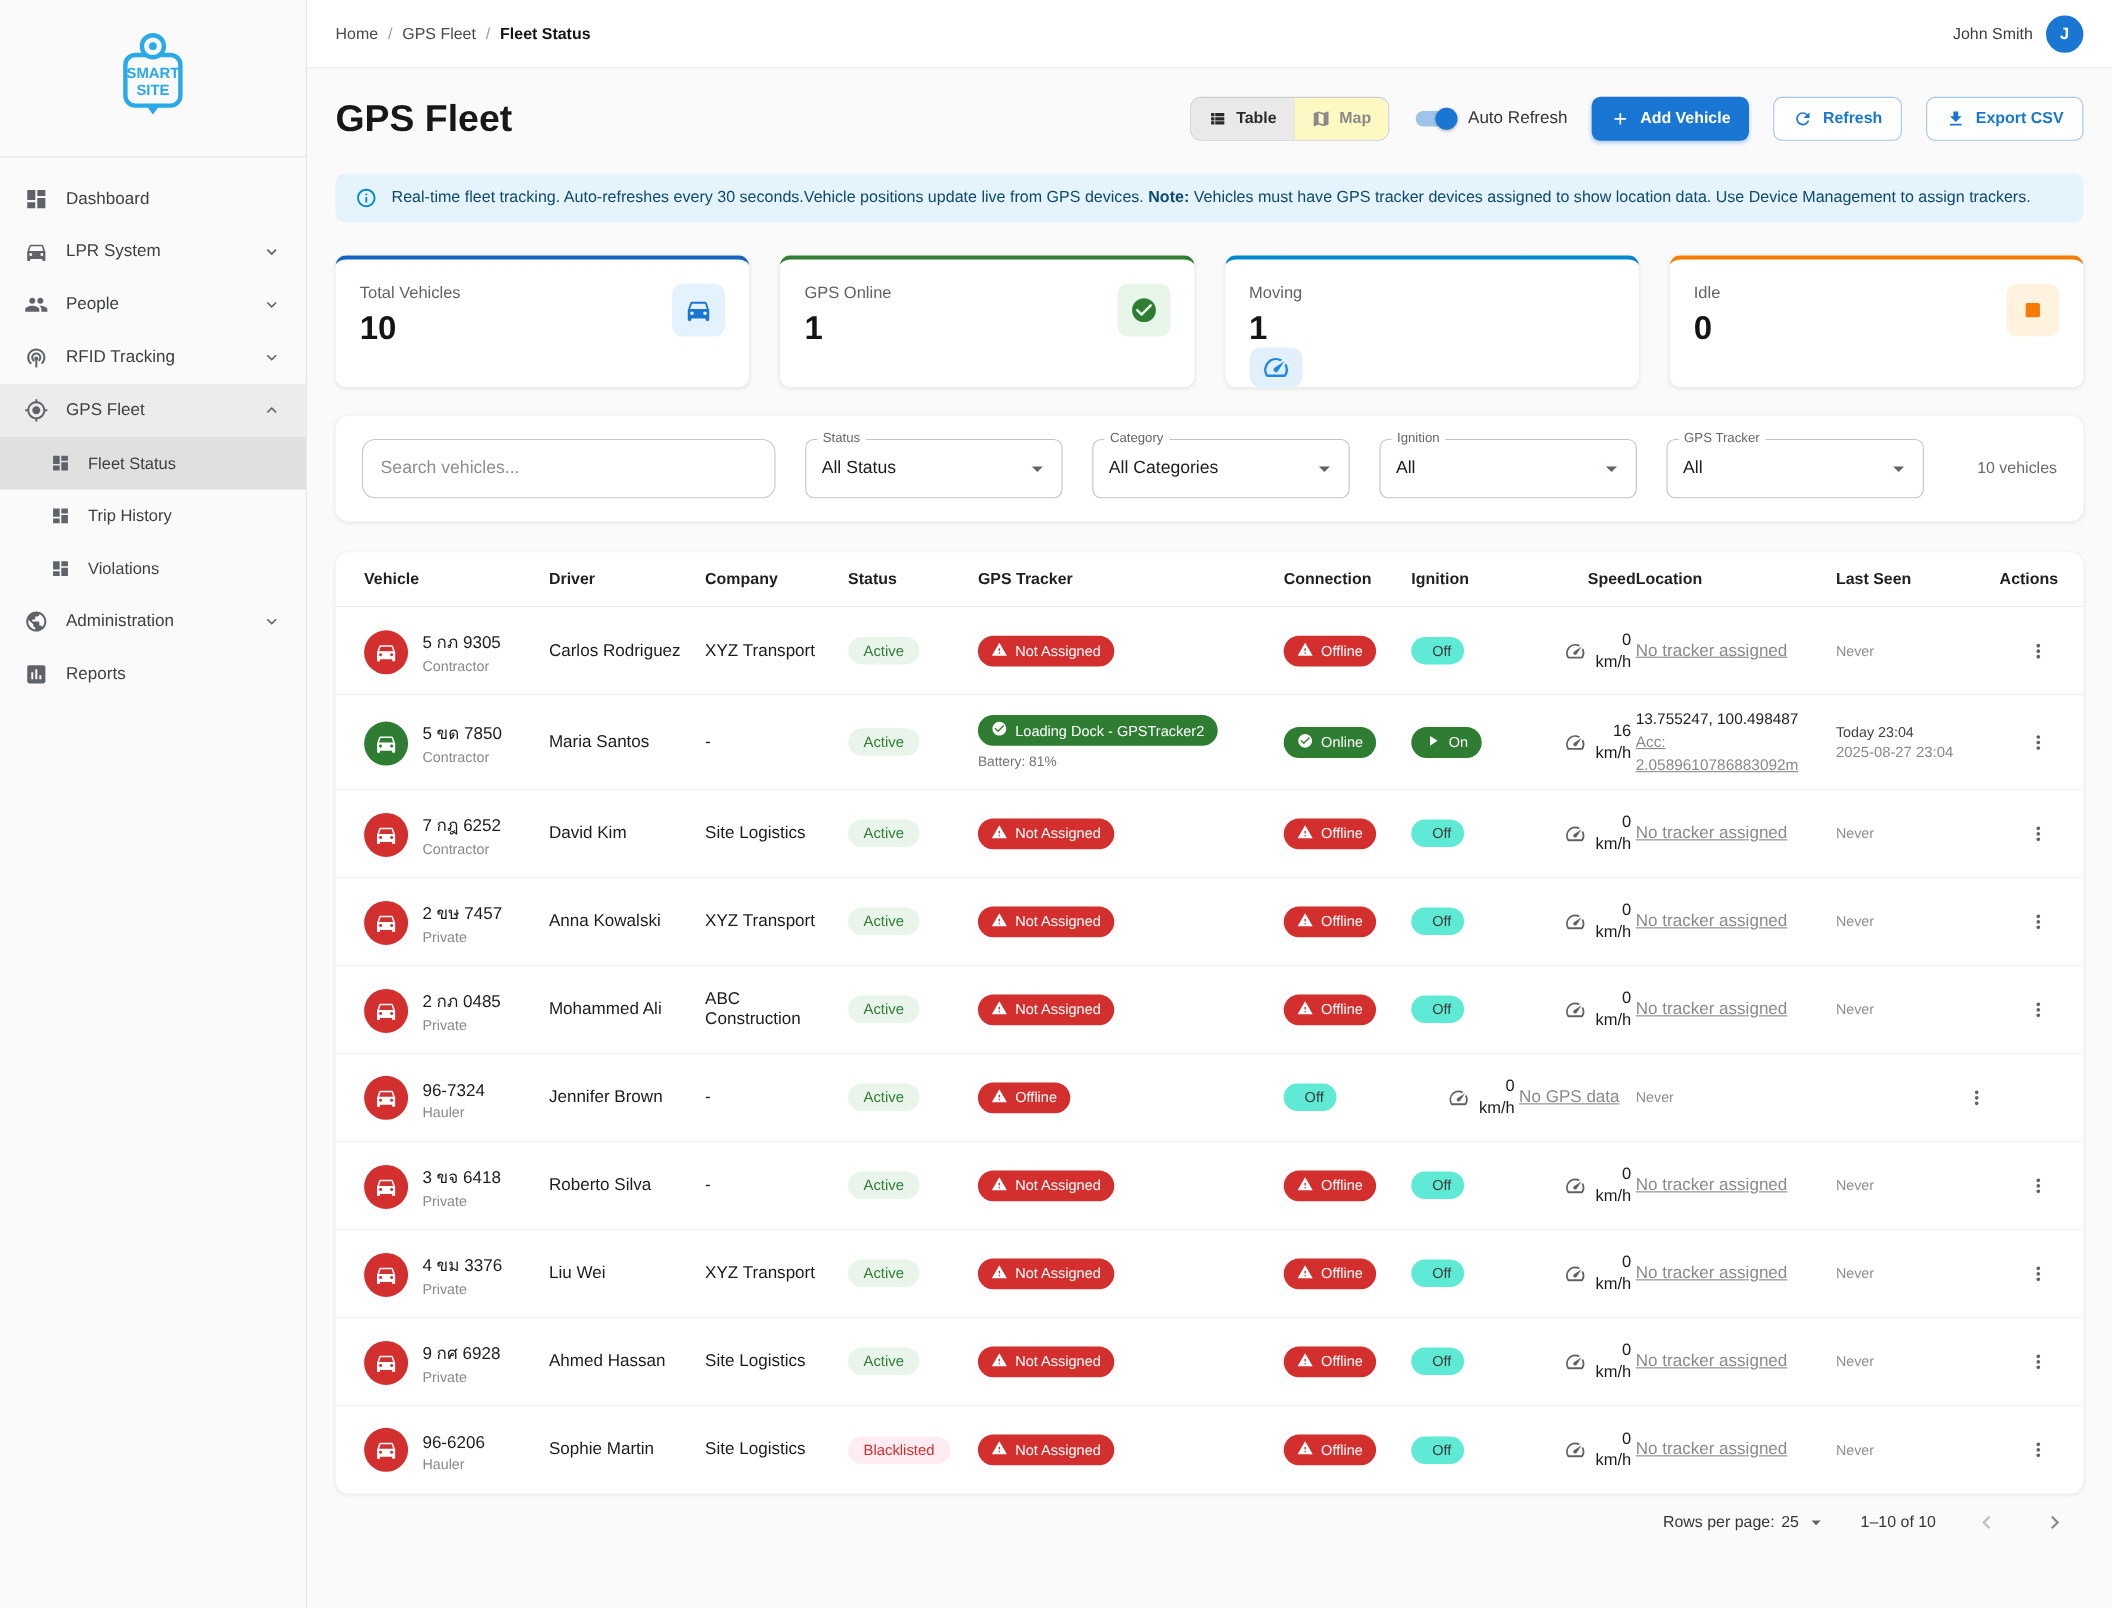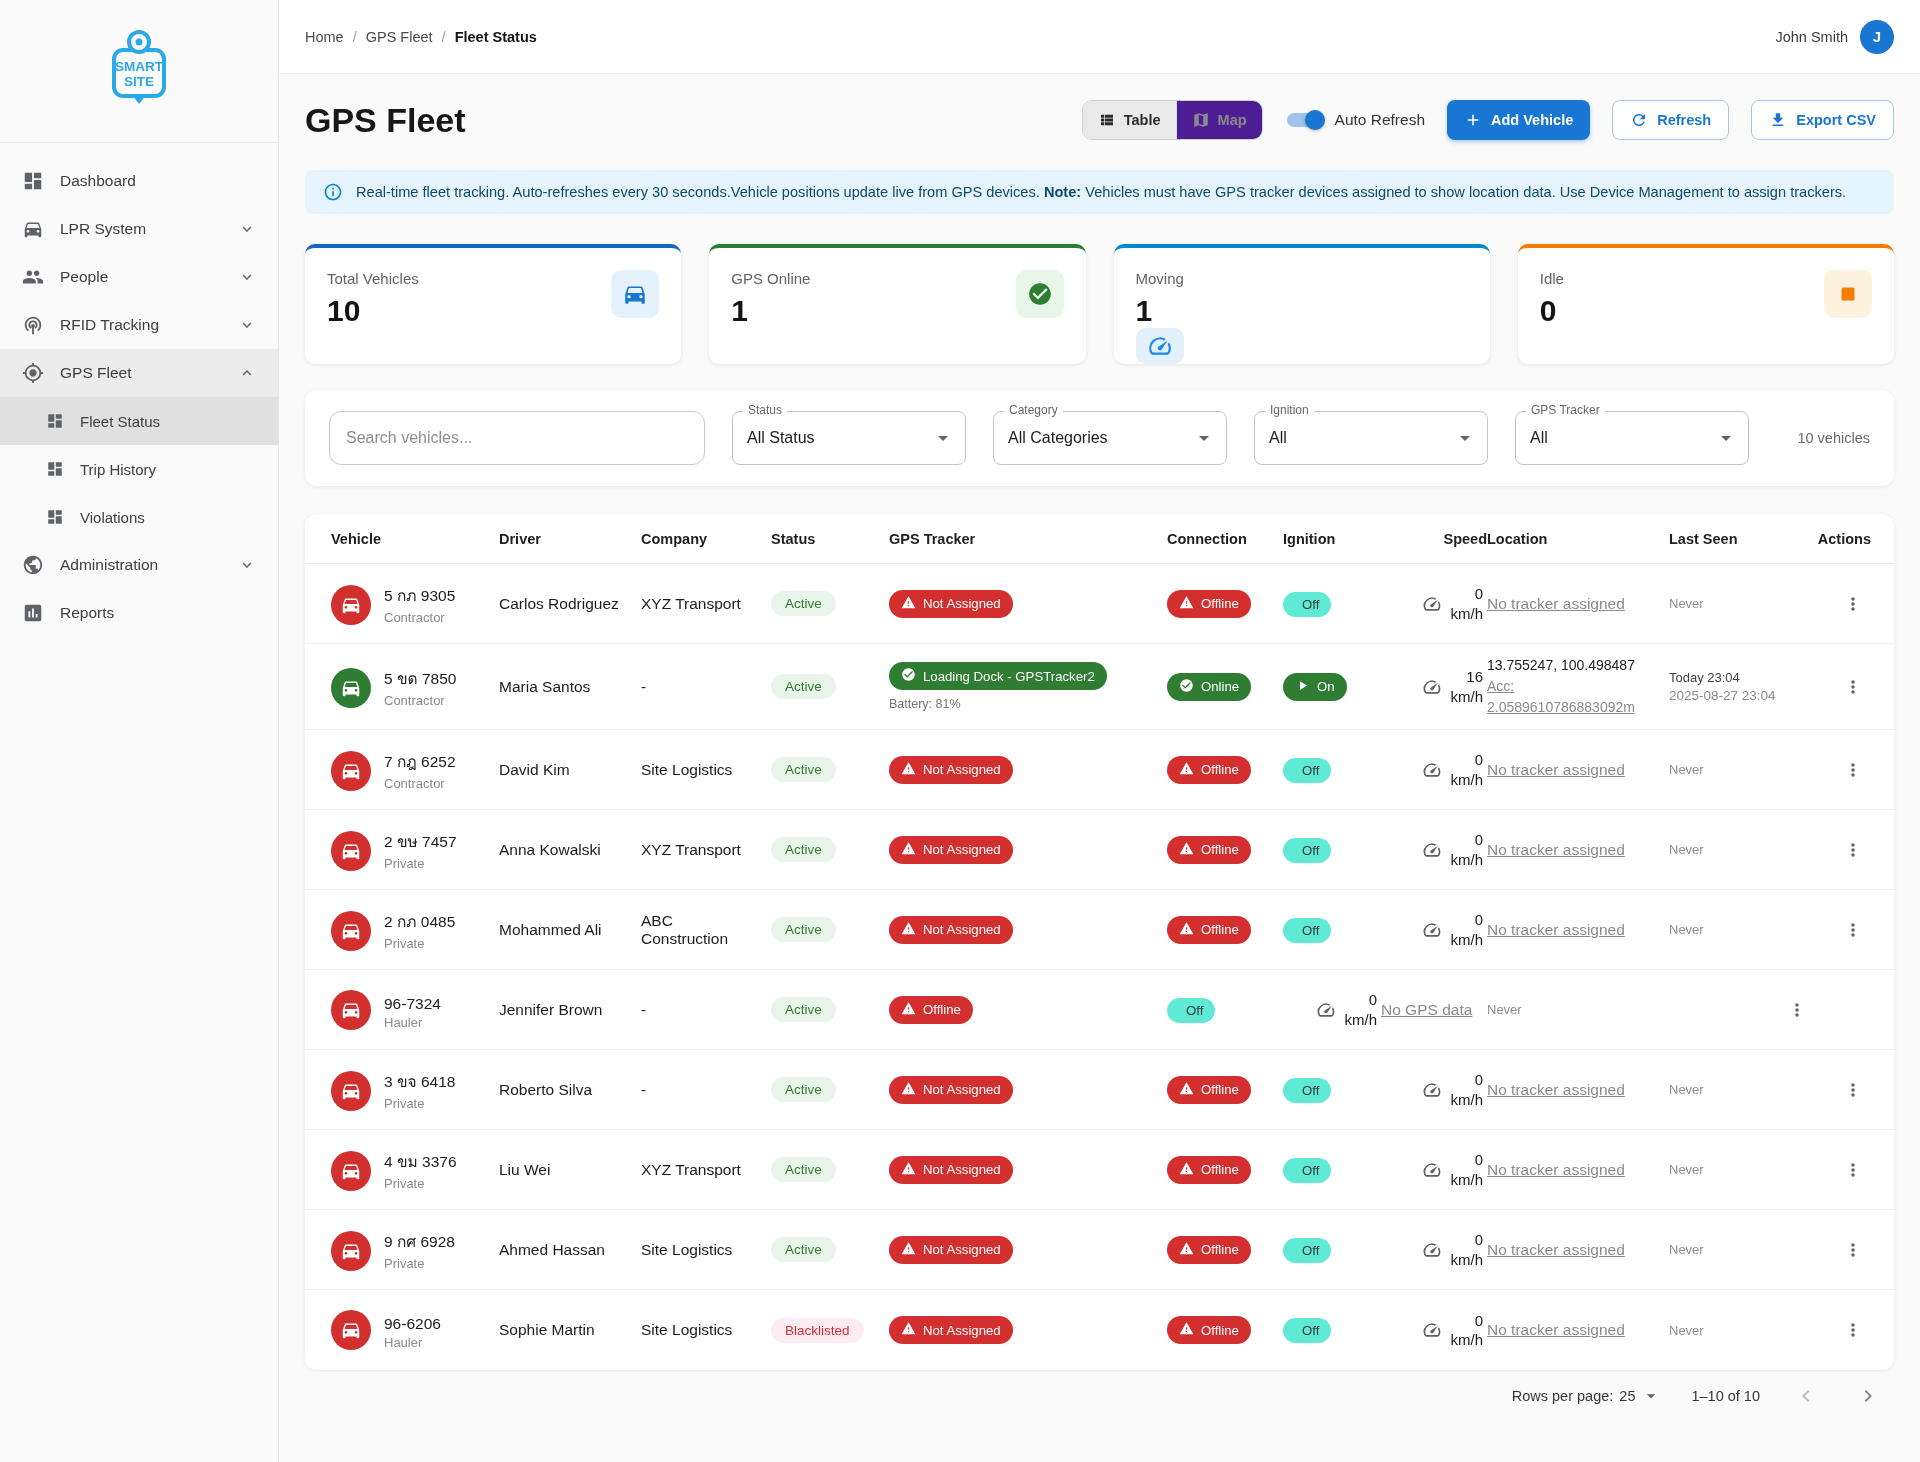--- a/index.html
+++ b/index.html
@@ -20,39 +20,39 @@
   .nav-item .chev svg { width:18px; height:18px; fill:currentColor; }
   .nav-item .chev.up svg { transform:rotate(180deg); }
   .nav-item.active { background:#ececec; }
   .nav-item.sub { padding-left:46px; font-size:15px; }
   .nav-item.sub .nicon { width:18px; flex-basis:18px; }
   .nav-item.sub .nicon svg { width:18px; height:18px; }
   .nav-item.sub.selected { background:#e0e0e0; }
 
   
   .main { margin-left:279px; }
-  .topbar { height:74px; background:#fff; border-bottom:1px solid #ececec; display:flex;
+  .topbar { height:62px; background:#fff; border-bottom:1px solid #ececec; display:flex;
     align-items:center; justify-content:space-between; padding:0 26px; }
   .crumbs { display:flex; align-items:center; font-size:14.5px; color:#4a4a4a; }
   .crumb { cursor:pointer; }
   .crumb-sep { margin:0 9px; color:#9e9e9e; }
   .crumb.last { font-weight:700; color:#141414; }
   .userbox { display:flex; align-items:center; gap:12px; }
   .username { font-size:14.5px; color:#3c3c3c; }
   .avatar { width:34px; height:34px; border-radius:50%; background:#1976d2; color:#fff;
     font-size:15px; font-weight:700; display:flex; align-items:center; justify-content:center; cursor:pointer; }
 
   .content { padding:16px 26px 0; }
   .title-row { display:flex; align-items:center; justify-content:space-between; margin:10px 0 30px; }
   .page-title { font-size:34px; font-weight:700; color:#171717; }
   .controls { display:flex; align-items:center; gap:22px; }
 
   .seg { display:flex; border:1px solid #cfcfcf; border-radius:10px; overflow:hidden; background:#fff; height:40px; }
   .seg-btn { display:flex; align-items:center; gap:8px; padding:0 15px; font-size:14.5px;
-    font-weight:600; color:#8a8a8a; cursor:pointer; background:#4c1d95; }
+    font-weight:600; color:#8a8a8a; cursor:pointer; background:#fef9c3; }
   .seg-btn + .seg-btn { border-left:1px solid #dcdcdc; }
   .seg-btn.active { background:#e9e9e9; color:#2b2b2b; }
   .seg-btn svg { width:18px; height:18px; fill:currentColor; }
 
   .switch-wrap { display:flex; align-items:center; gap:10px; cursor:pointer; }
   .switch { position:relative; width:40px; height:24px; }
   .switch .track { position:absolute; left:2px; right:2px; top:5px; height:14px; border-radius:7px; background:#9ec4ea; }
   .switch .thumb { position:absolute; right:0; top:2px; width:20px; height:20px; border-radius:50%;
     background:#1976d2; box-shadow:0 1px 3px rgba(0,0,0,.3); }
   .switch-label { font-size:15.5px; color:#333; }

